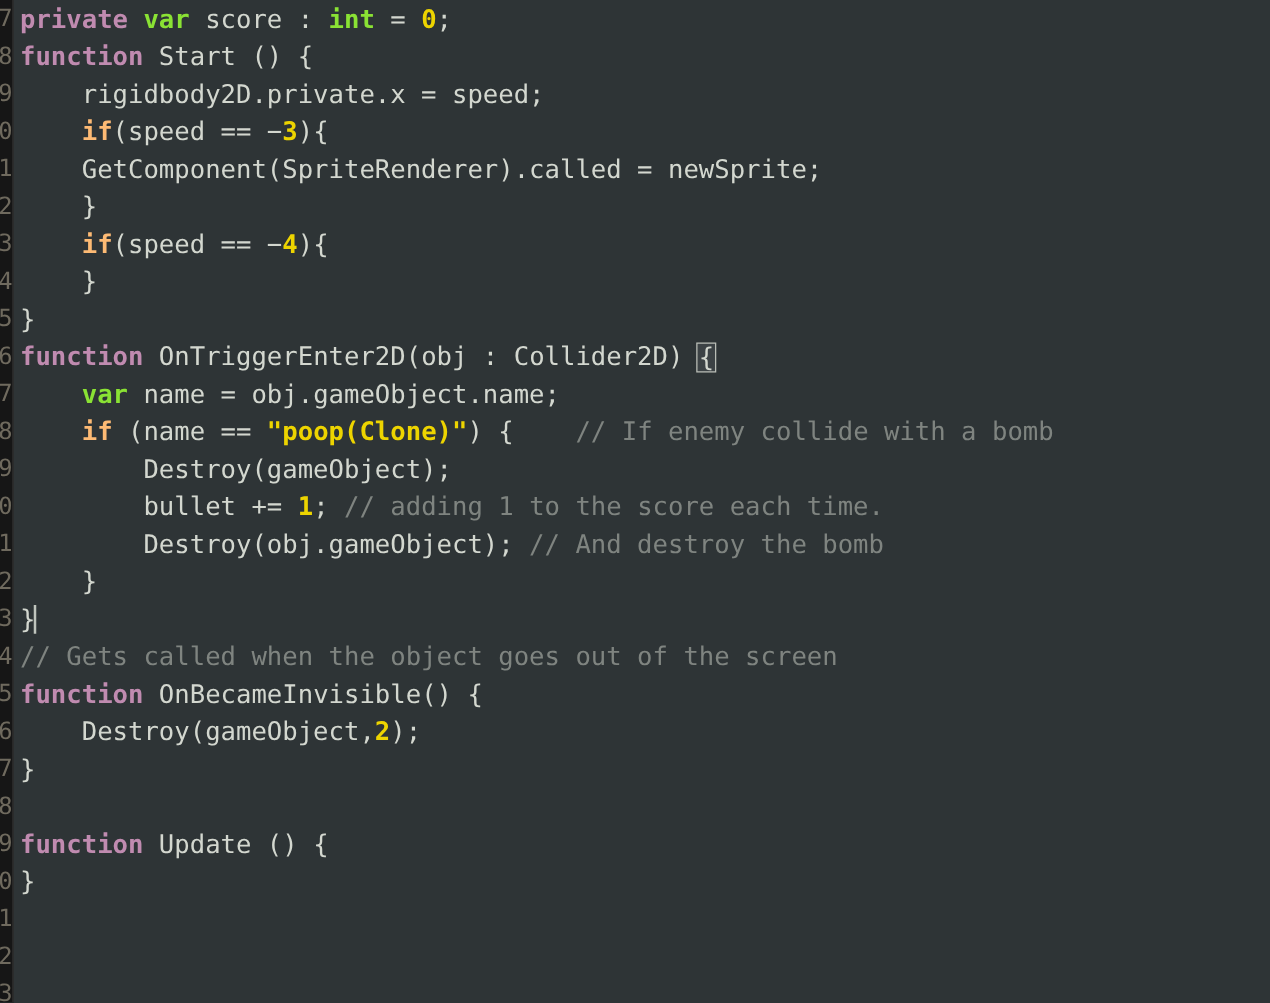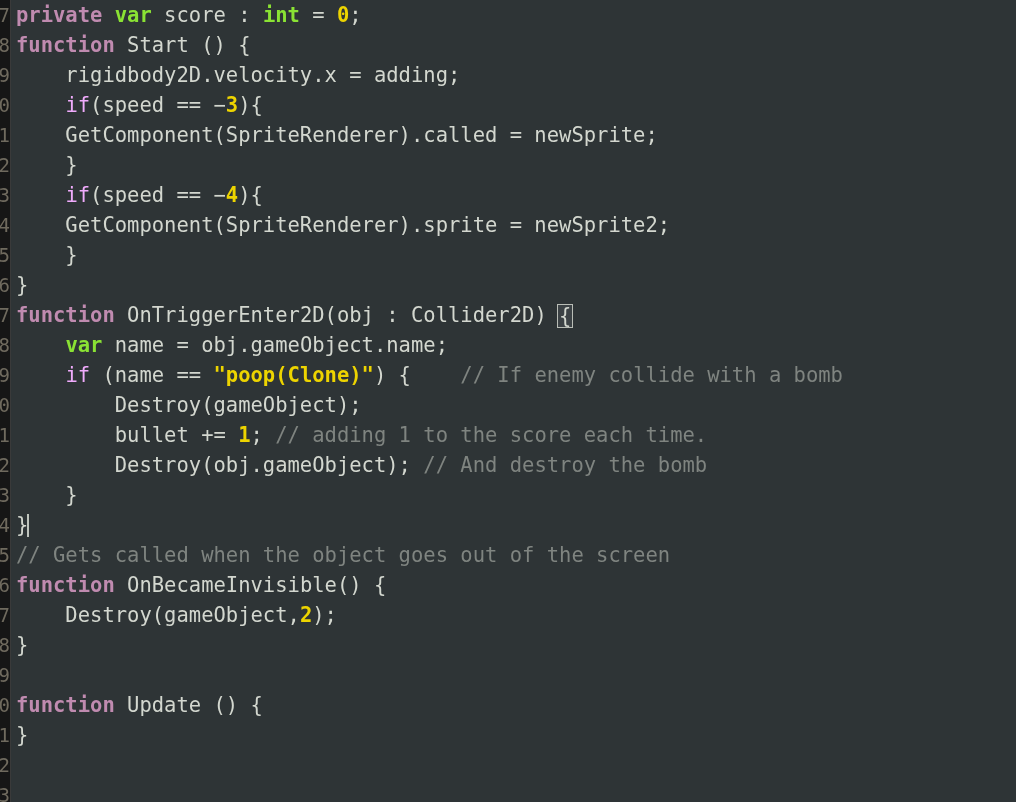--- a/index.html
+++ b/index.html
@@ -71,21 +71,21 @@
     font-family: "DejaVu Sans Mono", monospace;
     font-size: 20.5px;
     letter-spacing: 0px;
     color: #d3d7cf;
     white-space: pre;
   }
 
   
   .kw        { color: #c08bb0; font-weight: bold; }   
   .type      { color: #8ae234; font-weight: bold; }   
-  .ctrl      { color: #f0abfc; font-weight: normal; }   
+  .ctrl      { color: #fdba74; font-weight: bold; }   
   .num       { color: #edd400; font-weight: bold; }   
   .str       { color: #edd400; font-weight: bold; }   
   .cmt       { color: #7f8480; }                      
   .plain     { color: #d3d7cf; }
 
   
   .brmatch {
     display: inline-block;
     color: #d3d7cf;
     background: #3c4245;
@@ -141,26 +141,25 @@
         <div class="lineno">31</div>
         <div class="lineno">32</div>
         <div class="lineno">33</div>
       </div>
     <div id="gutter-edge"></div>
   </div>
 
   <div id="code">
       <div class="line"><span class="kw">private</span><span class="plain"> </span><span class="type">var</span><span class="plain"> score : </span><span class="type">int</span><span class="plain"> = </span><span class="num">0</span><span class="plain">;</span></div>
       <div class="line"><span class="kw">function</span><span class="plain"> Start () {</span></div>
-      <div class="line"><span class="plain">    rigidbody2D.velocity.x = adding;</span></div>
+      <div class="line"><span class="plain">    rigidbody2D.private.x = speed;</span></div>
       <div class="line"><span class="plain">    </span><span class="ctrl">if</span><span class="plain">(speed == −</span><span class="num">3</span><span class="plain">){</span></div>
       <div class="line"><span class="plain">    GetComponent(SpriteRenderer).called = newSprite;</span></div>
       <div class="line"><span class="plain">    }</span></div>
       <div class="line"><span class="plain">    </span><span class="ctrl">if</span><span class="plain">(speed == −</span><span class="num">4</span><span class="plain">){</span></div>
-      <div class="line"><span class="plain">    GetComponent(SpriteRenderer).sprite = newSprite2;</span></div>
       <div class="line"><span class="plain">    }</span></div>
       <div class="line"><span class="plain">}</span></div>
       <div class="line"><span class="kw">function</span><span class="plain"> OnTriggerEnter2D(obj : Collider2D) </span><span class="brmatch">{</span></div>
       <div class="line"><span class="plain">    </span><span class="type">var</span><span class="plain"> name = obj.gameObject.name;</span></div>
       <div class="line"><span class="plain">    </span><span class="ctrl">if</span><span class="plain"> (name == </span><span class="str">"poop(Clone)"</span><span class="plain">) {    </span><span class="cmt">// If enemy collide with a bomb</span></div>
       <div class="line"><span class="plain">        Destroy(gameObject);</span></div>
       <div class="line"><span class="plain">        bullet += </span><span class="num">1</span><span class="plain">; </span><span class="cmt">// adding 1 to the score each time.</span></div>
       <div class="line"><span class="plain">        Destroy(obj.gameObject); </span><span class="cmt">// And destroy the bomb</span></div>
       <div class="line"><span class="plain">    }</span></div>
       <div class="line"><span class="plain">}</span><span class="caret"></span></div>

